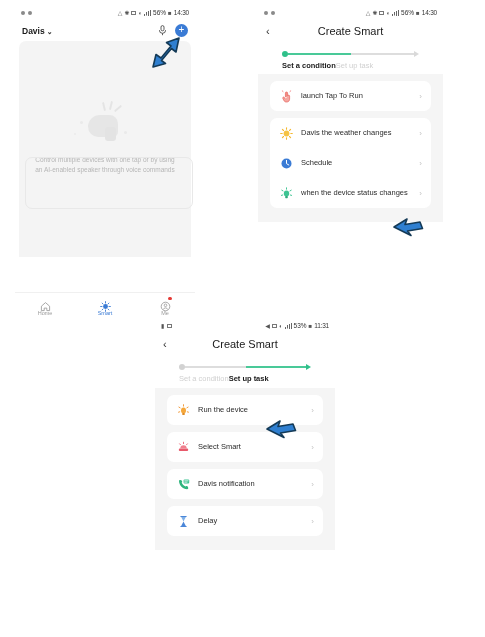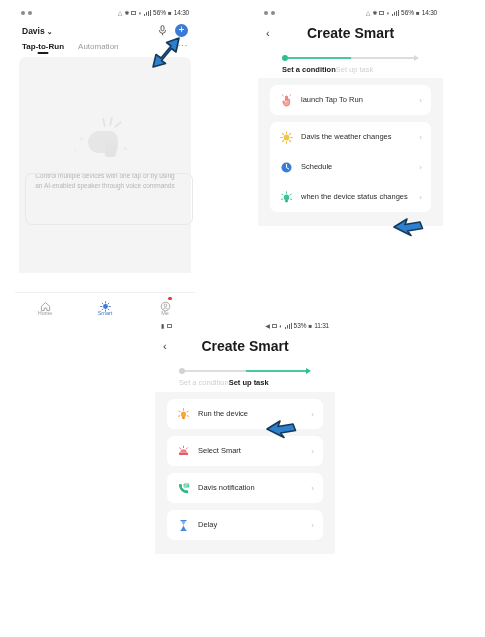--- a/index.html
+++ b/index.html
@@ -98,21 +98,21 @@
   .nav-item.active .nav-label { color: #3a7bd5; }
   .nav-ico { width: 11px; height: 11px; position: relative; }
   .badge {
     position: absolute; right: -1px; top: -1px; width: 3.5px; height: 3.5px;
     border-radius: 50%; background: #e53935;
   }
 
   
   .smart-head { display: flex; align-items: center; padding: 5px 8px 6px 8px; background: #fff; }
   .back-btn { font-size: 11px; color: #333; width: 14px; }
-  .smart-title { flex: 1; text-align: center; font-size: 14px; font-weight: bold; color: #1a1a1a; }
+  .smart-title { flex: 1; text-align: center; font-size: 11px; font-weight: normal; color: #1a1a1a; }
   .head-pad { width: 14px; }
 
   .stepper { position: relative; padding: 6px 24px 4px 24px; background: #fff; }
   .track { position: relative; height: 9px; display: flex; align-items: center; }
   .dot { width: 6px; height: 6px; border-radius: 50%; flex: none; }
   .dot.on { background: #2fc08a; }
   .dot.off { background: #d2d2d2; }
   .line { height: 2px; flex: 1; }
   .line.on { background: #49c998; }
   .line.off { background: #dddddd; }
@@ -174,25 +174,20 @@
       <div class="mic-icon">
         <svg width="9" height="11" viewBox="0 0 9 11">
           <rect x="3" y="0.6" width="3" height="5.2" rx="1.5" fill="none" stroke="#4a4a4a" stroke-width="0.9"></rect>
           <path d="M1.4 5.2a3.1 3.1 0 0 0 6.2 0" fill="none" stroke="#4a4a4a" stroke-width="0.9"></path>
           <line x1="4.5" y1="8.3" x2="4.5" y2="10.2" stroke="#4a4a4a" stroke-width="0.9"></line>
         </svg>
       </div>
       <div class="plus-btn">+</div>
     </div>
 
-    <div class="p1-tabs">
-      <div class="tab active">Tap-to-Run</div>
-      <div class="tab">Automation</div>
-      <div class="tab-more">···</div>
-    </div>
 
     <div class="p1-body">
       <div class="empty-art">
         <span class="ray r3"></span>
         <span class="ray r1"></span>
         <span class="ray r2"></span>
         <span class="blob"></span>
         <span class="thumb"></span>
         <span class="spk s1"></span>
         <span class="spk s2"></span>

